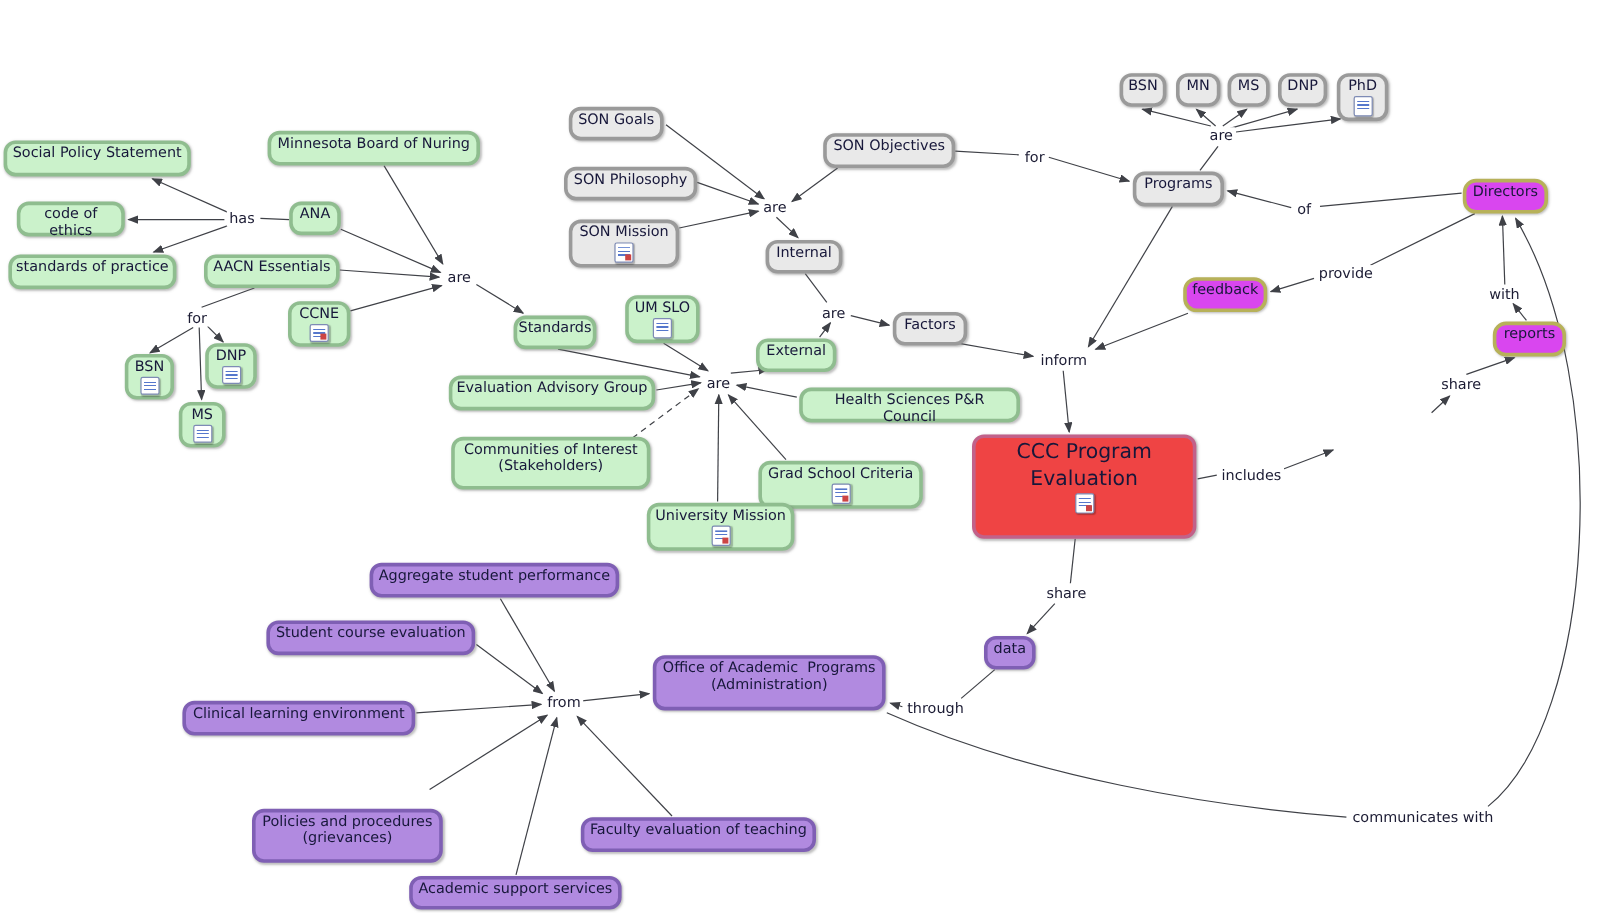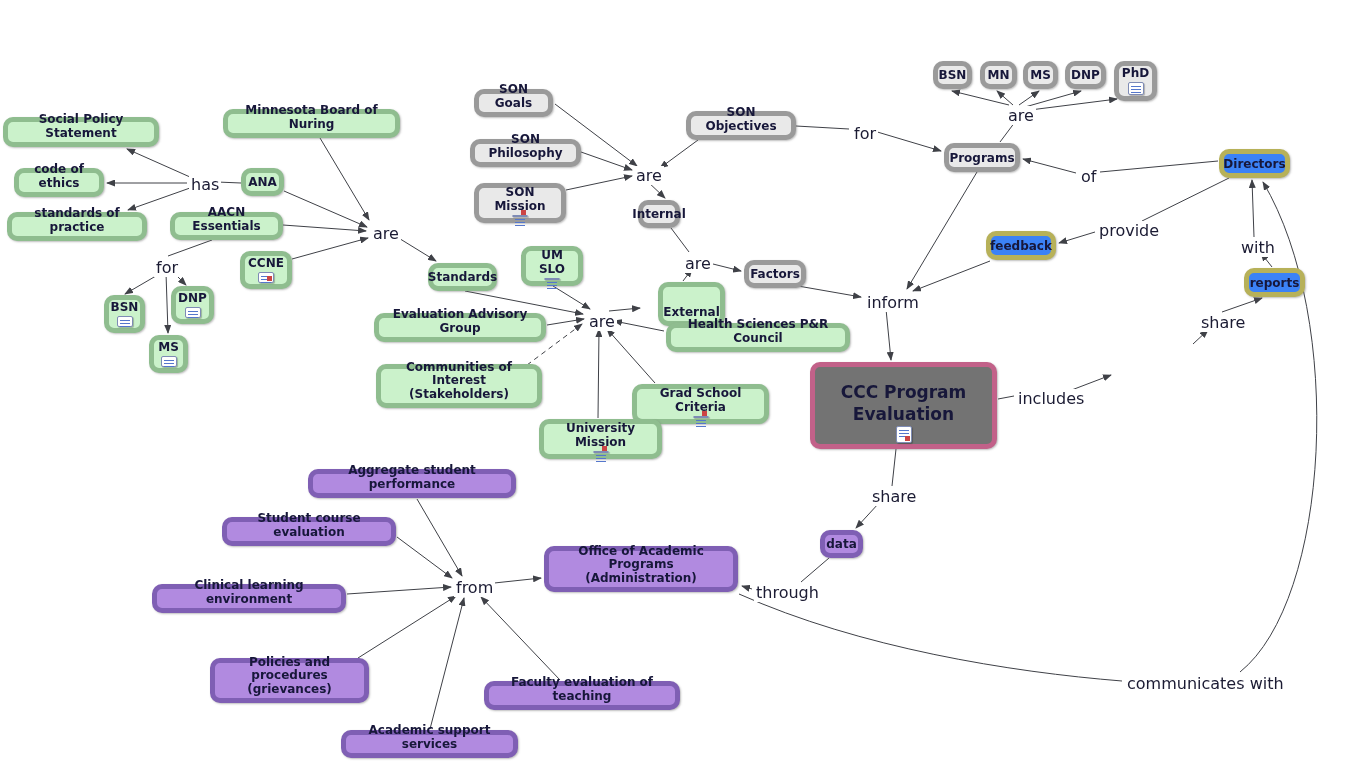--- a/index.html
+++ b/index.html
@@ -1,35 +1,35 @@
 <!DOCTYPE html>
 <html><head>
 <meta charset="utf-8">
 <style>
   html,body{margin:0;padding:0;background:#fff;}
   #cmap{position:relative;width:1351px;height:761px;background:#ffffff;overflow:hidden;
         font-family:"DejaVu Sans","Liberation Sans",sans-serif;}
   #edges{position:absolute;left:0;top:0;z-index:1;}
-  .node{position:absolute;z-index:2;display:flex;flex-direction:column;align-items:center;justify-content:flex-end;
-        box-sizing:border-box;border:5px solid #d946ef;border-radius:10px;padding:1px 3px;
+  .node{position:absolute;z-index:2;display:flex;flex-direction:column;align-items:center;justify-content:flex-start;
+        box-sizing:border-box;border:3px solid #d946ef;border-radius:10px;padding:1px 3px;
         box-shadow:1px 1px 2px rgba(110,110,110,.45);font-size:12px;line-height:1.15;color:#17173a;
-        text-align:center;cursor:default;font-weight:bold;}
+        text-align:center;cursor:default;}
   .green{background:#cbf2cb;border-color:#8fbd8f;}
   .gray{background:#e9e9e9;border-color:#9a9a9a;}
-  .yellow{background:#3b82f6;border-color:#b7b159;}
+  .yellow{background:#d946ef;border-color:#b7b159;border-radius:11px;}
   .purple{background:#b18ae0;border-color:#7f5fb4;}
-  .pinkbox{background:#737373;border-color:#c26189;}
+  .pinkbox{background:#ef4444;border-color:#c26189;}
   .lbl{white-space:pre-wrap;}
   .icon-node{gap:1px;}
   .big{font-size:17px;line-height:1.3;}
   .title-box{position:absolute;left:332px;top:5px;width:441px;height:50px;z-index:2;
         display:flex;align-items:center;justify-content:center;background:#f787b0;border:1px solid #c26189;
         border-radius:8px;box-shadow:3px 3px 4px rgba(90,90,90,.55);font-size:15px;line-height:1.5;
         text-align:center;color:#1d1d1d;white-space:pre-line;}
-  .link-label{position:absolute;z-index:3;font-size:16px;color:#1b1b33;background:#ffffff;
+  .link-label{position:absolute;z-index:3;font-size:12px;color:#1b1b33;background:#ffffff;
         padding:0 2px;white-space:nowrap;}
   .res-icon{display:inline-block;width:14px;height:15px;background:#fff;border:1px solid #7e8bb5;
         border-radius:2px;position:relative;box-shadow:1px 1px 1px rgba(0,0,0,.25);}
   .res-icon::before{content:"";position:absolute;left:2px;right:2px;top:3px;height:8px;
         background:repeating-linear-gradient(to bottom,#5577cc 0 1px,transparent 1px 3px);}
   .res-icon.red::after{content:"";position:absolute;right:1px;bottom:1px;width:5px;height:5px;background:#cc4444;}
 </style>
 </head>
 <body>
 
@@ -160,21 +160,21 @@
       <span class="lbl">MS</span>
       <span class="res-icon"></span>
     </div>
   <div class="node green" style="left:428px;top:263px;width:69px;height:28px">
       <span class="lbl">Standards</span>
     </div>
   <div class="node green icon-node" style="left:521px;top:246px;width:62px;height:40px">
       <span class="lbl">UM SLO</span>
       <span class="res-icon"></span>
     </div>
-  <div class="node green" style="left:658px;top:282px;width:67px;height:44px">
+  <div class="node green" style="left:630px;top:282px;width:67px;height:28px">
       <span class="lbl">External</span>
     </div>
   <div class="node green" style="left:374px;top:313px;width:172px;height:29px">
       <span class="lbl">Evaluation Advisory Group</span>
     </div>
   <div class="node green" style="left:376px;top:364px;width:166px;height:44px">
       <span class="lbl">Communities of Interest
 (Stakeholders)</span>
     </div>
   <div class="node green" style="left:666px;top:323px;width:184px;height:29px">
@@ -195,21 +195,21 @@
   <div class="node gray" style="left:470px;top:139px;width:111px;height:28px">
       <span class="lbl">SON Philosophy</span>
     </div>
   <div class="node gray icon-node" style="left:474px;top:183px;width:92px;height:40px">
       <span class="lbl">SON Mission</span>
       <span class="res-icon red"></span>
     </div>
   <div class="node gray" style="left:686px;top:111px;width:110px;height:29px">
       <span class="lbl">SON Objectives</span>
     </div>
-  <div class="node gray" style="left:638px;top:200px;width:42px;height:28px">
+  <div class="node gray" style="left:638px;top:200px;width:64px;height:28px">
       <span class="lbl">Internal</span>
     </div>
   <div class="node gray" style="left:744px;top:260px;width:62px;height:28px">
       <span class="lbl">Factors</span>
     </div>
   <div class="node gray" style="left:944px;top:143px;width:76px;height:29px">
       <span class="lbl">Programs</span>
     </div>
   <div class="node gray" style="left:933px;top:61px;width:39px;height:28px">
       <span class="lbl">BSN</span>
@@ -246,21 +246,21 @@
 
   <div class="node purple" style="left:308px;top:469px;width:208px;height:29px">
       <span class="lbl">Aggregate student performance</span>
     </div>
   <div class="node purple" style="left:222px;top:517px;width:174px;height:29px">
       <span class="lbl">Student course evaluation</span>
     </div>
   <div class="node purple" style="left:152px;top:584px;width:194px;height:29px">
       <span class="lbl">Clinical learning environment</span>
     </div>
-  <div class="node purple" style="left:210px;top:658px;width:159px;height:45px">
+  <div class="node purple" style="left:210px;top:674px;width:159px;height:45px">
       <span class="lbl">Policies and procedures
 (grievances)</span>
     </div>
   <div class="node purple" style="left:341px;top:730px;width:177px;height:28px">
       <span class="lbl">Academic support services</span>
     </div>
   <div class="node purple" style="left:484px;top:681px;width:196px;height:29px">
       <span class="lbl">Faculty evaluation of teaching</span>
     </div>
   <div class="node purple" style="left:544px;top:546px;width:194px;height:46px">

